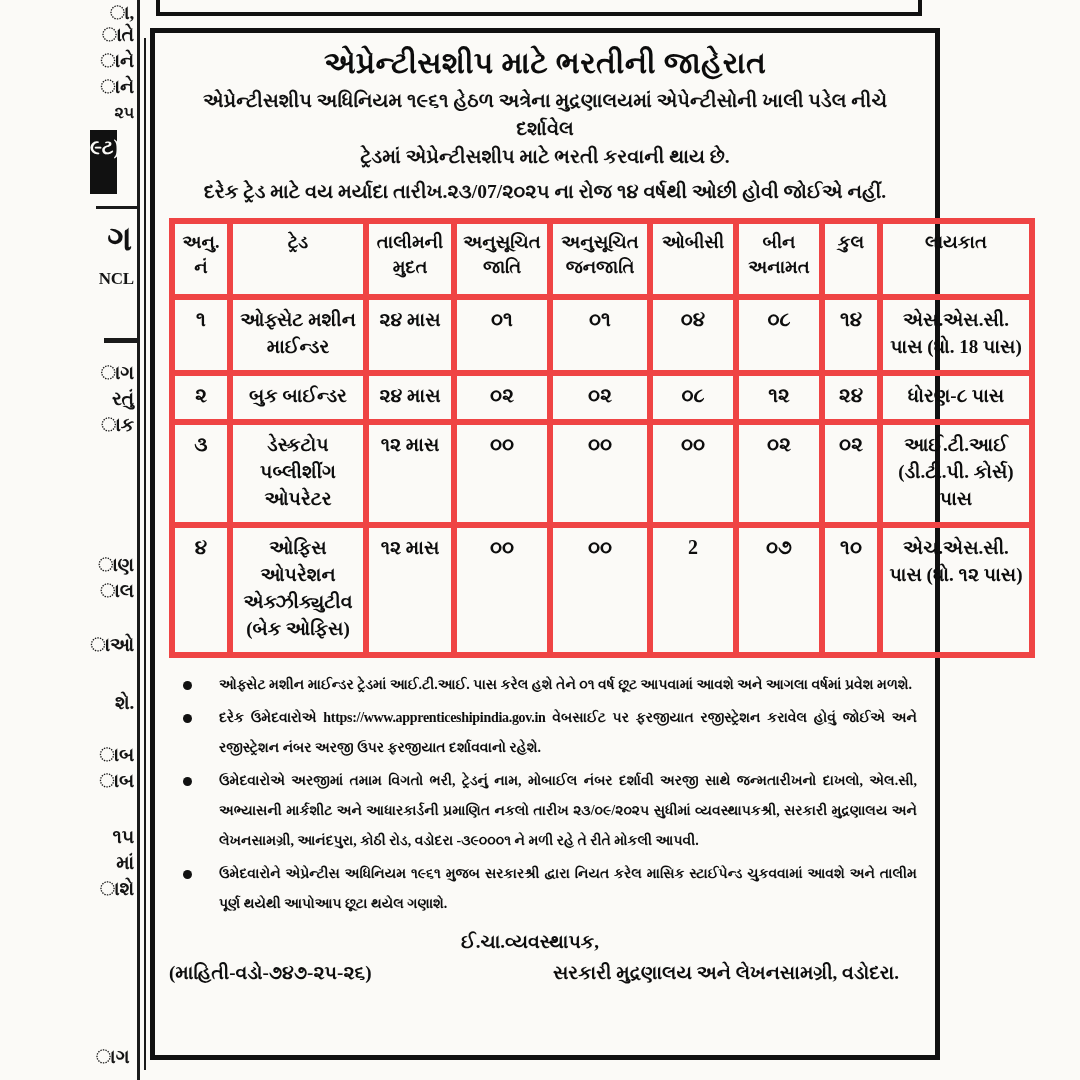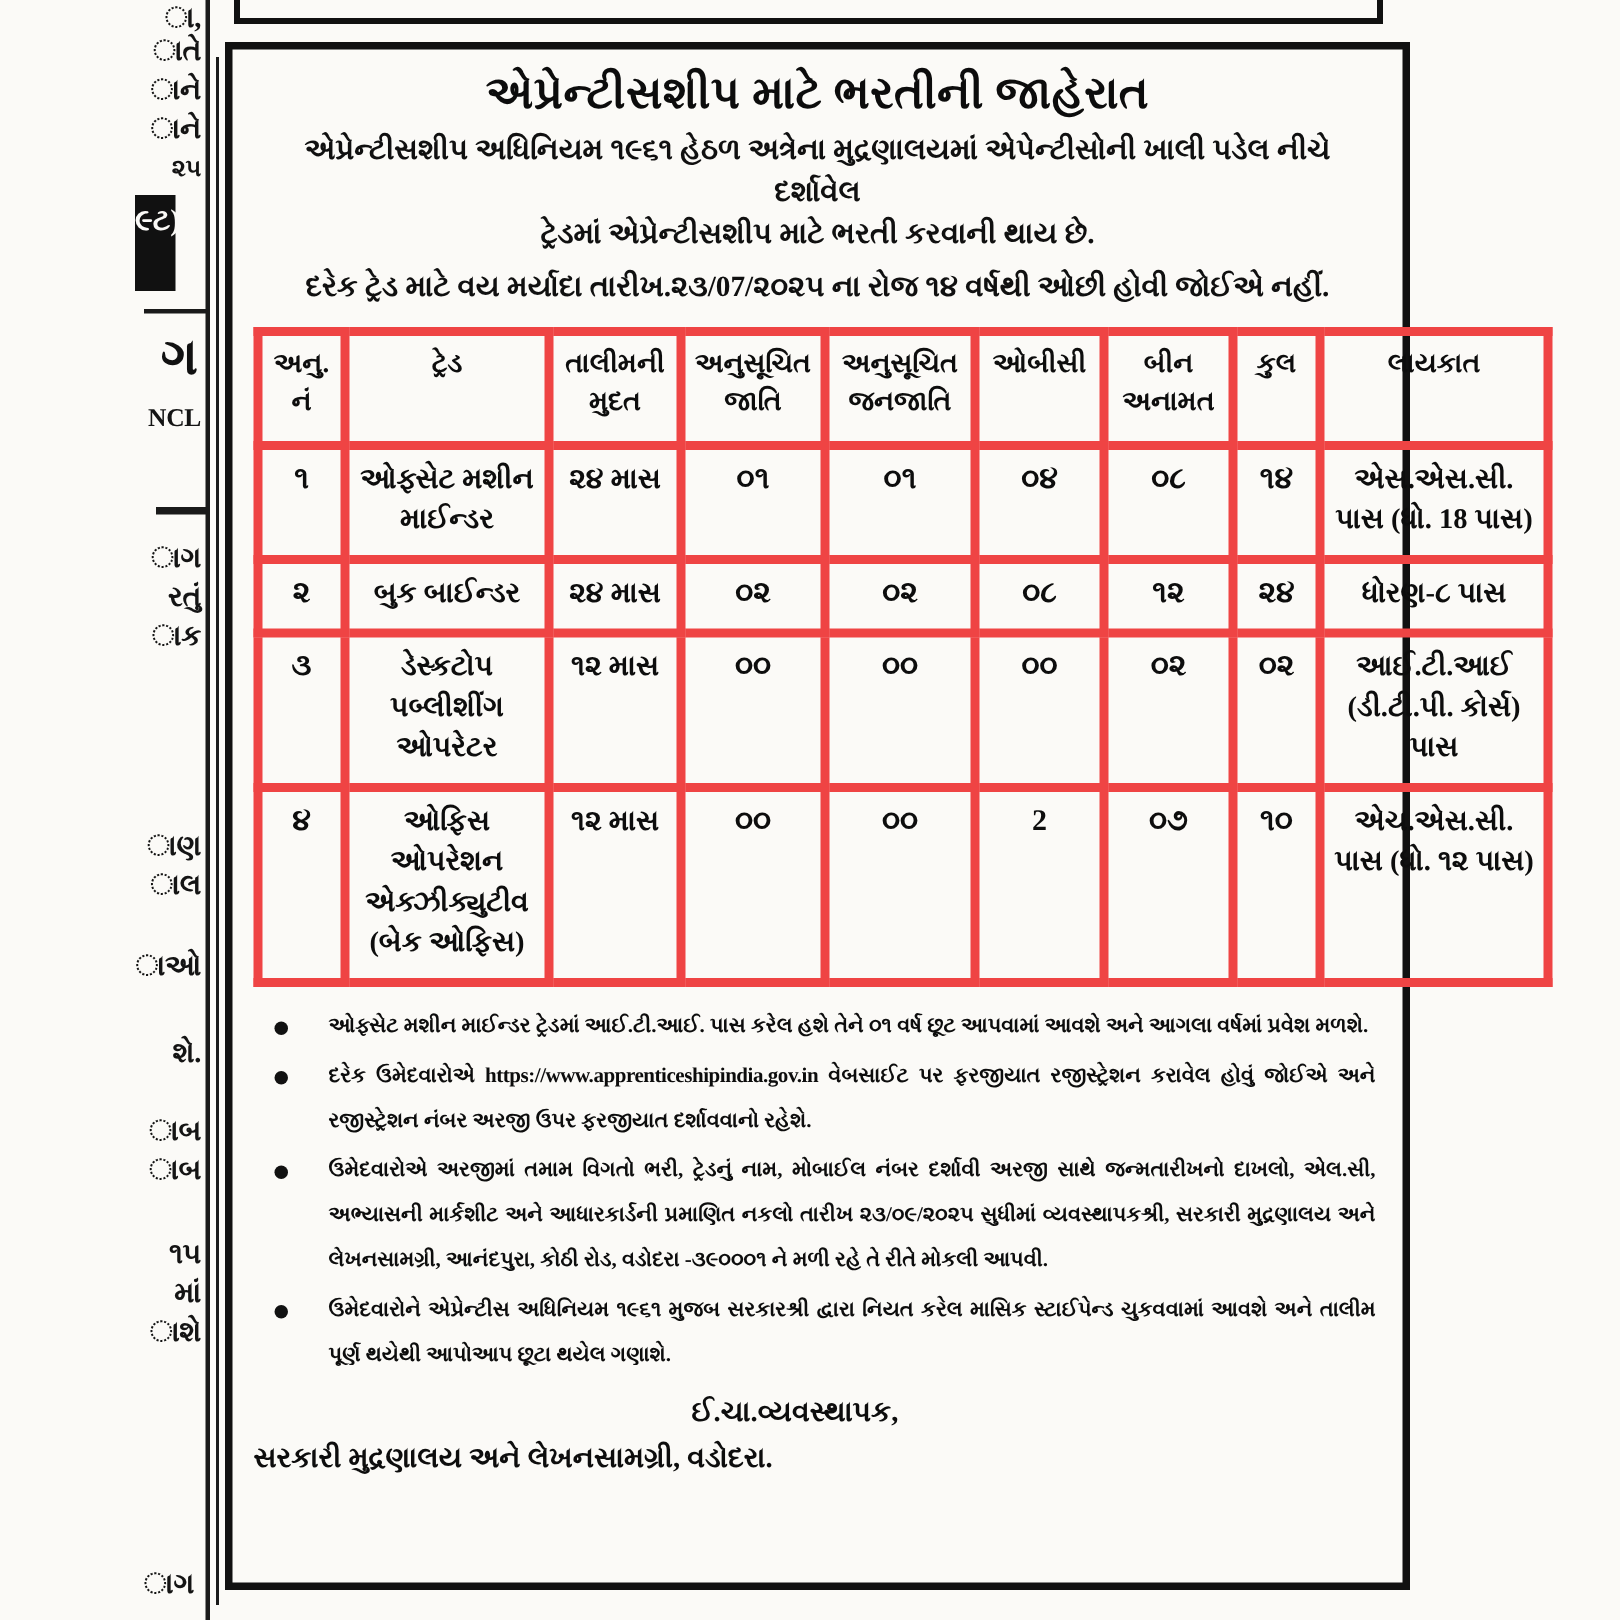--- a/index.html
+++ b/index.html
@@ -364,17 +364,18 @@
     <ul class="notes">
       <li>ઓફ્સેટ મશીન માઈન્ડર ટ્રેડમાં આઈ.ટી.આઈ. પાસ કરેલ હશે તેને ૦૧ વર્ષ છૂટ આપવામાં આવશે અને આગલા વર્ષમાં પ્રવેશ મળશે.</li>
       <li><span>દરેક ઉમેદવારોએ </span><span class="url">https://www.apprenticeshipindia.gov.in</span><span> વેબસાઈટ પર ફરજીયાત રજીસ્ટ્રેશન કરાવેલ હોવું જોઈએ અને રજીસ્ટ્રેશન નંબર અરજી ઉપર ફરજીયાત દર્શાવવાનો રહેશે.</span></li>
       <li>ઉમેદવારોએ અરજીમાં તમામ વિગતો ભરી, ટ્રેડનું નામ, મોબાઈલ નંબર દર્શાવી અરજી સાથે જન્મતારીખનો દાખલો, એલ.સી, અભ્યાસની માર્કશીટ અને આધારકાર્ડની પ્રમાણિત નકલો તારીખ ૨૩/૦૯/૨૦૨૫ સુધીમાં વ્યવસ્થાપકશ્રી, સરકારી મુદ્રણાલય અને લેખનસામગ્રી, આનંદપુરા, કોઠી રોડ, વડોદરા -૩૯૦૦૦૧ ને મળી રહે તે રીતે મોકલી આપવી.</li>
       <li>ઉમેદવારોને એપ્રેન્ટીસ અધિનિયમ ૧૯૬૧ મુજબ સરકારશ્રી દ્વારા નિયત કરેલ માસિક સ્ટાઈપેન્ડ ચુકવવામાં આવશે અને તાલીમ પૂર્ણ થયેથી આપોઆપ છૂટા થયેલ ગણાશે.</li>
     </ul>
 
     <div class="sign-block">ઈ.ચા.વ્યવસ્થાપક,</div>
 
     <div class="footer-row">
+      <span class="info-code">(માહિતી-વડો-૭૪૭-૨૫-૨૬)</span>
       <span class="office">સરકારી મુદ્રણાલય અને લેખનસામગ્રી, વડોદરા.</span>
     </div>
 
   </div>
 </div>
 
 </body></html>

